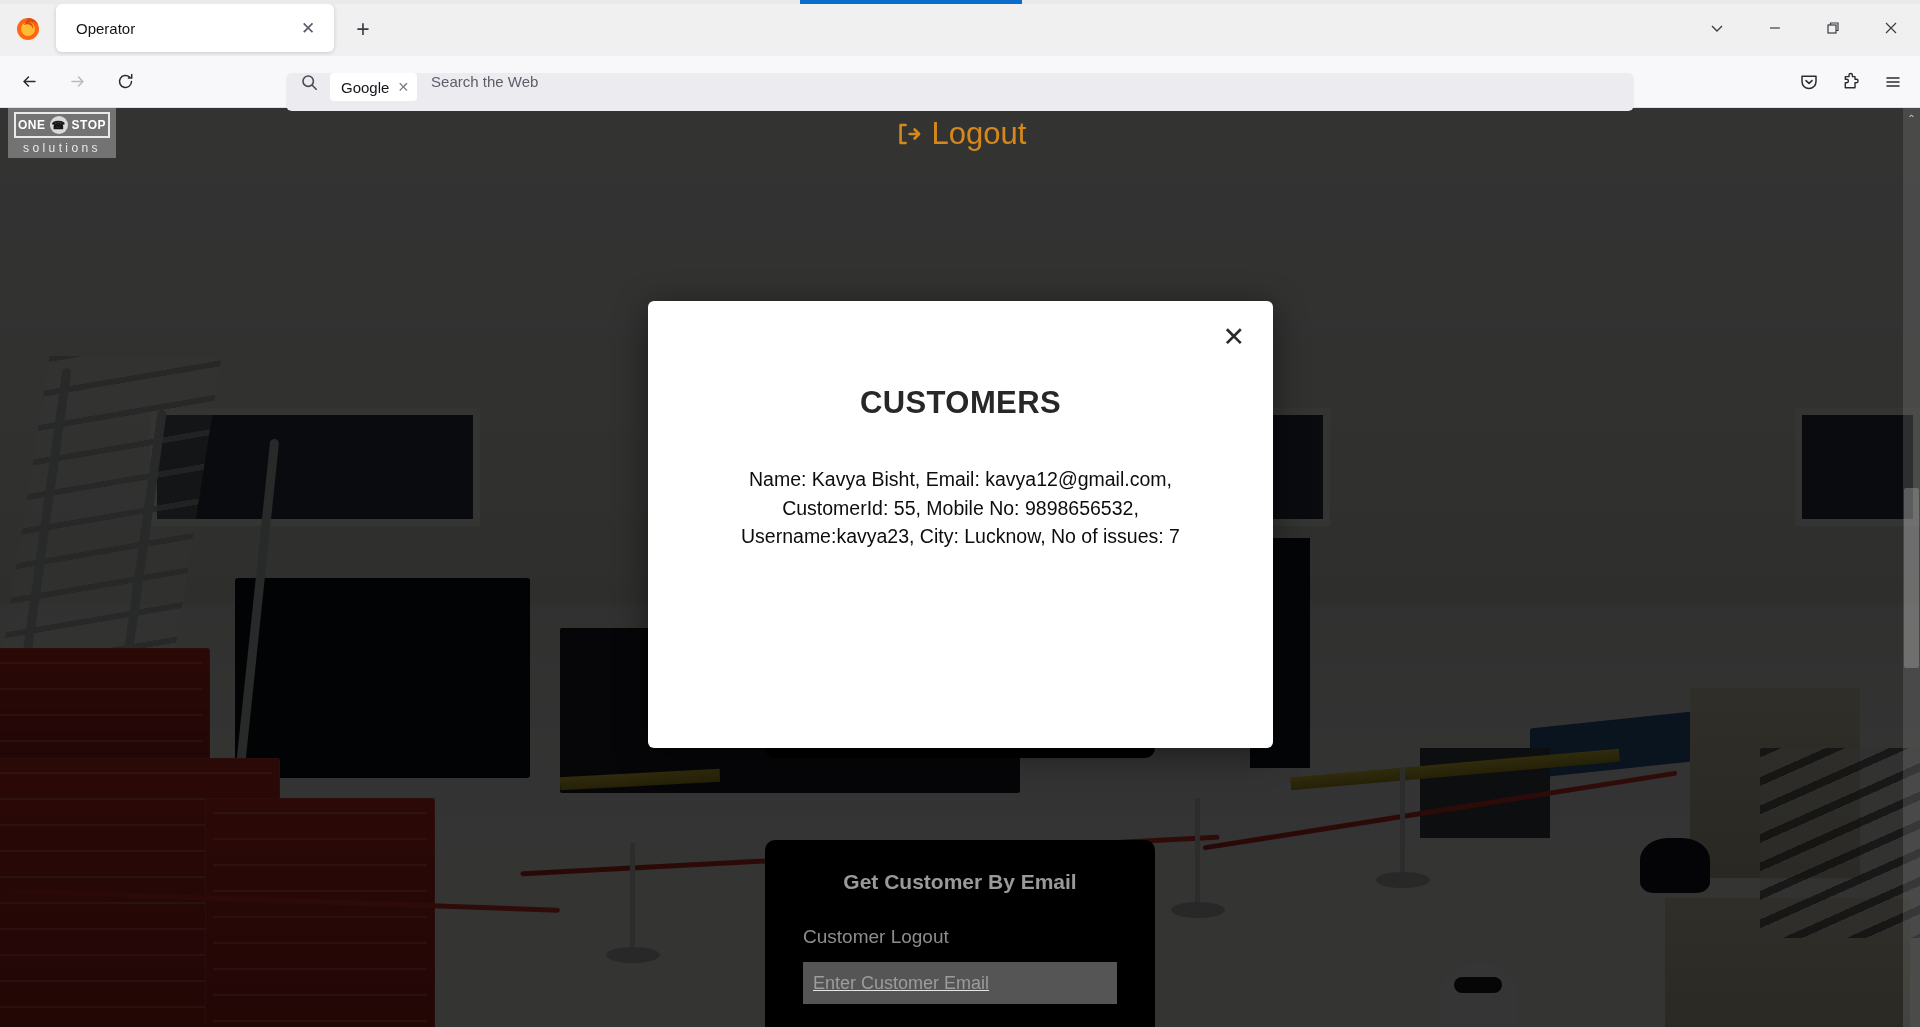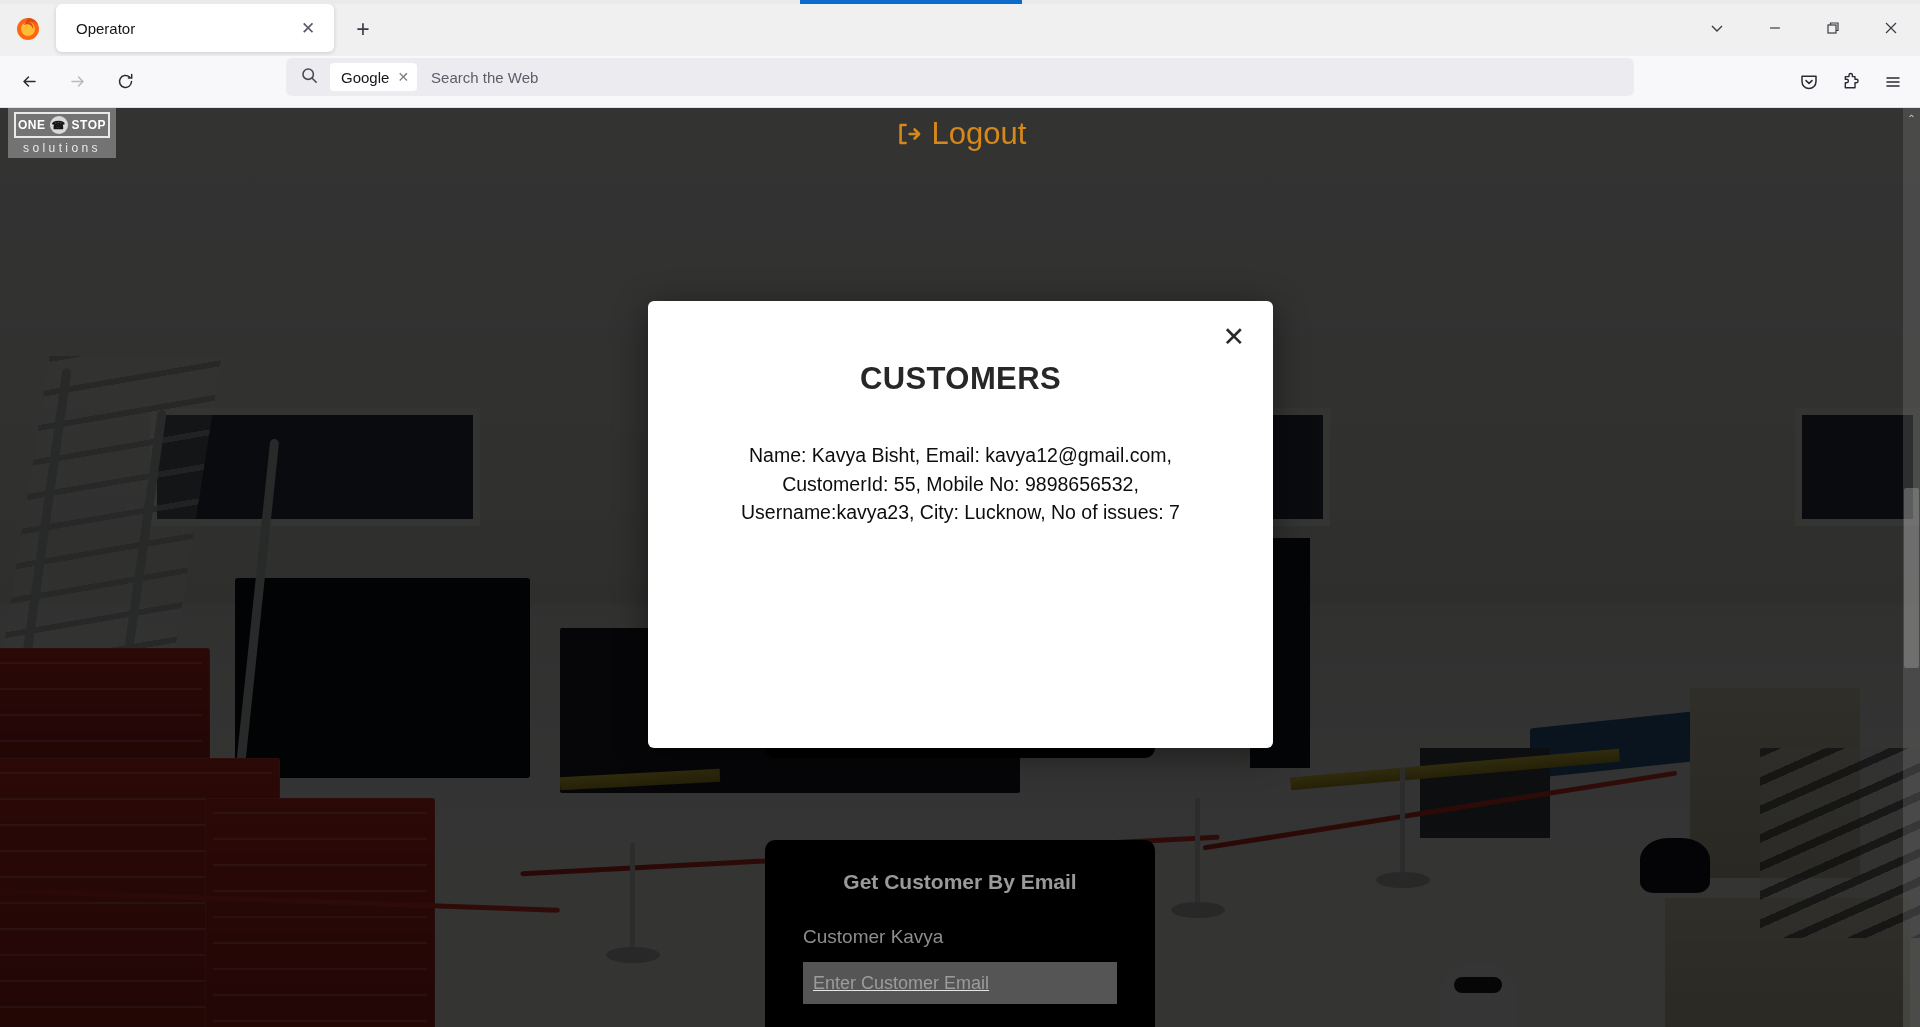--- a/index.html
+++ b/index.html
@@ -72,24 +72,24 @@
     display: flex; align-items: center;
     border-bottom: 1px solid #e0e0e4;
   }
   .navbtn {
     width: 38px; height: 38px; margin-left: 10px;
     display: flex; align-items: center; justify-content: center;
     border-radius: 5px; cursor: pointer; color: #2b2a33;
   }
   .navbtn.disabled { color: #b9b9c0; cursor: default; }
   #urlbar {
-    position: absolute; left: 286px; top: 2px;
+    position: absolute; left: 286px; top: 17px;
     width: 1348px; height: 38px;
     background: #ececf0; border-radius: 6px;
-    display: flex; align-items: center; padding: 0 10px;
+    display: flex; align-items: flex-start; padding: 0 10px;
   }
   #search-glyph { width: 22px; height: 22px; margin: 0 8px 0 4px; color: #4a4a55; }
   #engine-chip {
     height: 28px; background: #fff; border-radius: 4px;
     display: flex; align-items: center; padding: 0 8px 0 11px;
     font-size: 15px; color: #15141a; gap: 8px;
   }
   #engine-chip .chip-x { font-size: 14px; color: #7c7c87; cursor: pointer; }
   #urlbar-input {
     flex: 1; border: none; background: transparent; outline: none;
@@ -318,21 +318,21 @@
     overflow: hidden;
   }
   #modal-close {
     position: absolute; right: 28px; top: 22px;
     font-size: 27px; color: #2a2a2a; cursor: pointer;
     line-height: 1; font-weight: 700;
     font-family: "DejaVu Sans", sans-serif;
   }
   #modal-title {
     text-align: center; font-size: 31px; font-weight: 700;
-    color: #272727; margin-top: 60px; letter-spacing: .4px;
+    color: #272727; margin-top: 84px; letter-spacing: .4px;
   }
   #modal-body { margin-top: 44px; padding: 0 60px; }
   .customer-record {
     text-align: center; font-size: 19.5px; color: #0d0d0d;
     line-height: 1.47; margin-bottom: 42px;
   }
 </style>
 </head>
 <body>
 
@@ -494,21 +494,21 @@
     </span>
     <span>Logout</span>
   </a>
 
   <div id="panel-upper">
     <div class="ghost-btn"></div>
   </div>
 
   <div id="customer-card">
     <h2>Get Customer By Email</h2>
-    <div class="field-label">Customer Kavya</div>
+    <div class="field-label">Customer Logout</div>
     <input class="field-input" type="text" placeholder="Enter Customer Email" style="">
     
   </div>
 
   <div id="page-scrollbar">
     <div class="arrow-up">⌃</div>
     <div class="thumb"></div>
   </div>
 
   <div id="modal-overlay">

